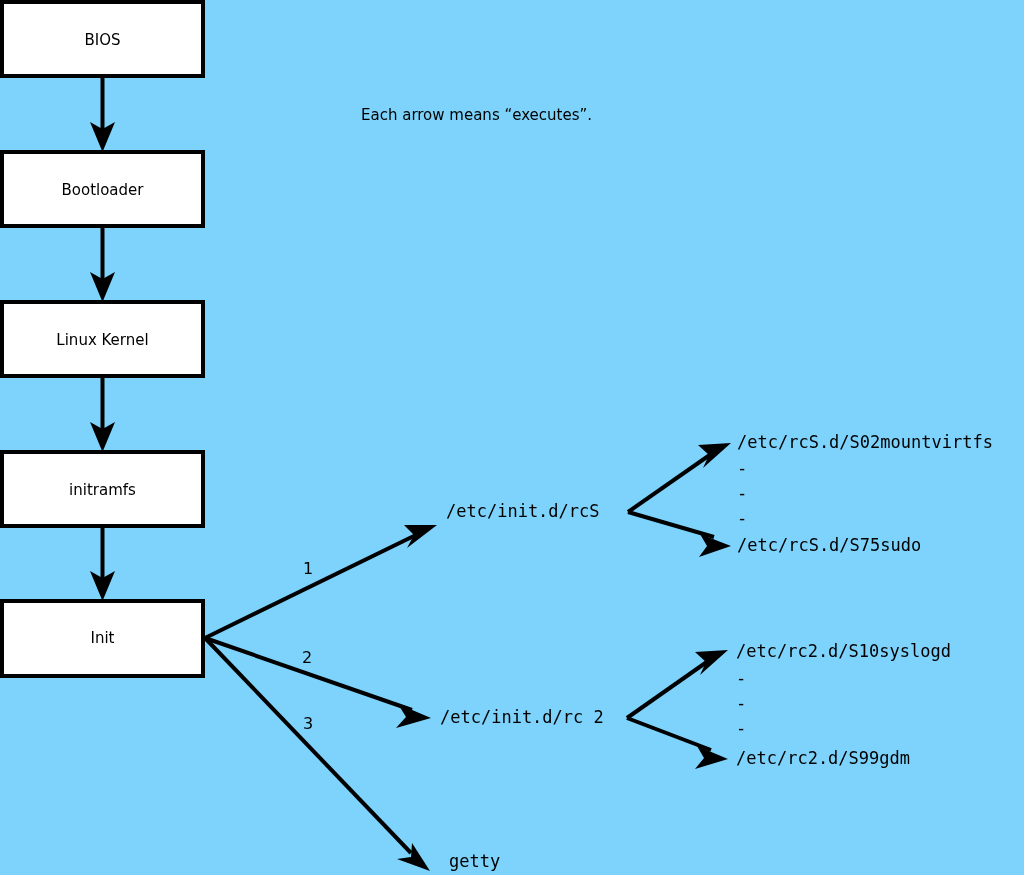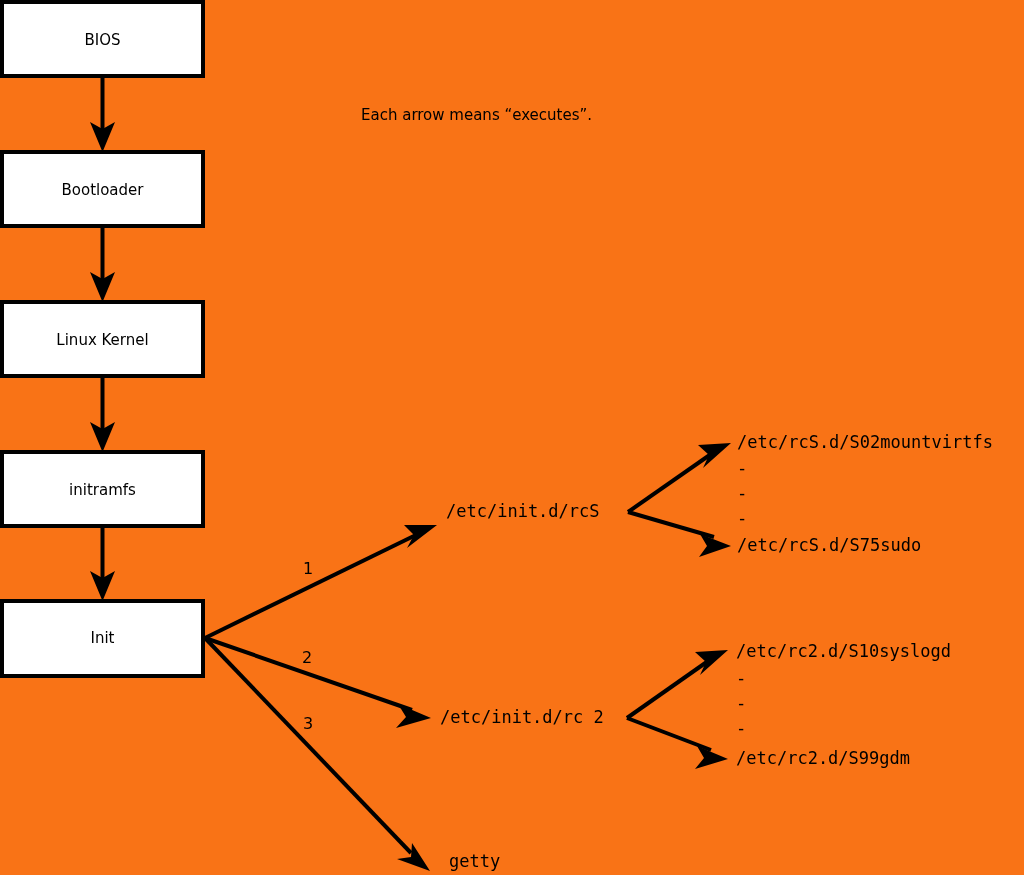--- a/index.html
+++ b/index.html
@@ -4,21 +4,21 @@
 <style>
   html, body {
     margin: 0;
     padding: 0;
     background: #ffffff;
   }
   #canvas {
     position: relative;
     width: 1024px;
     height: 875px;
-    background: #f97316;
+    background: #7dd3fc;
     overflow: hidden;
     font-family: "DejaVu Sans", "Liberation Sans", sans-serif;
   }
   #diagram-svg {
     position: absolute;
     left: 0;
     top: 0;
     width: 1024px;
     height: 875px;
   }

